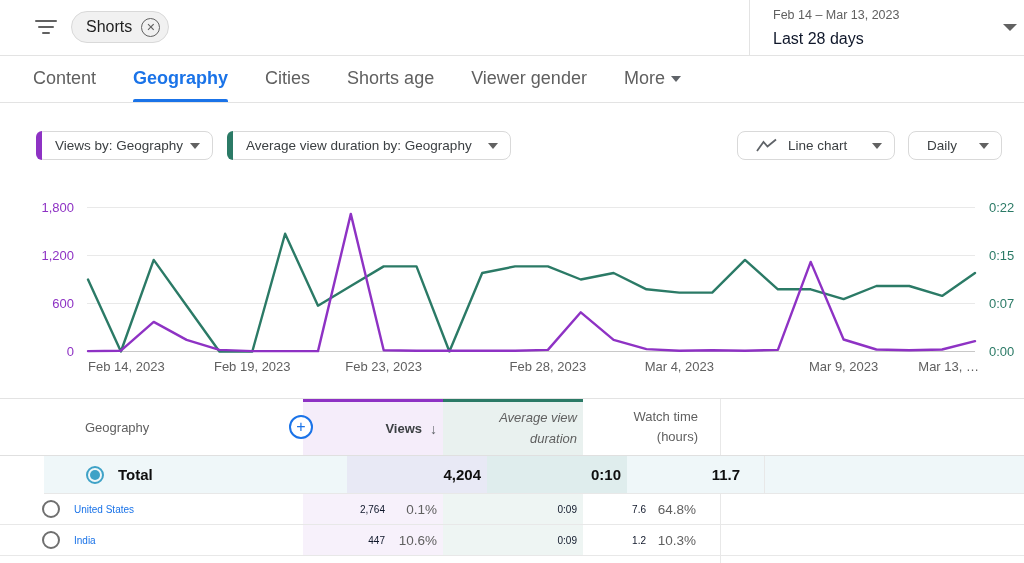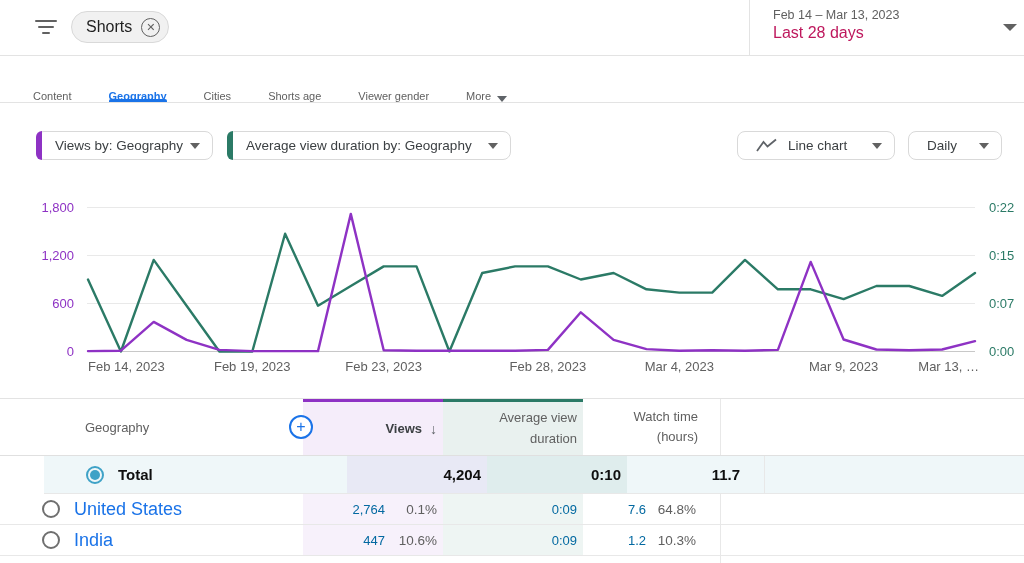--- a/index.html
+++ b/index.html
@@ -17,30 +17,30 @@
   .chip{position:absolute;left:71px;top:11px;height:32px;box-sizing:border-box;
         border-radius:16px;background:#f1f1f1;border:1px solid #d9d9d9;
         display:flex;align-items:center;gap:9px;padding:0 8px 0 14px;}
   .chip-label{font-size:16px;color:#1f1f1f;}
   .chip-close{width:17px;height:17px;border:1.5px solid #616161;border-radius:50%;
         display:flex;align-items:center;justify-content:center;
         font-size:11px;line-height:1;color:#616161;cursor:pointer;}
   .topbar-divider{position:absolute;left:749px;top:0;width:1px;height:55px;background:#e3e3e3;}
   .daterange{position:absolute;left:773px;top:8px;cursor:pointer;}
   .dr-sub{font-size:12.5px;color:#606060;}
-  .dr-main{font-size:16px;color:#be185d;margin-top:2px;}
+  .dr-main{font-size:16px;color:#0f172a;margin-top:8px;}
   .caret{width:0;height:0;border-left:5px solid transparent;border-right:5px solid transparent;
          border-top:6px solid #616161;}
   .dr-caret{position:absolute;left:1003px;top:24px;border-left-width:7px;border-right-width:7px;
          border-top-width:7px;}
 
   
   .tabs{position:absolute;left:0;top:55px;width:1024px;height:48px;border-bottom:1px solid #e3e3e3;
         display:flex;align-items:stretch;padding-left:33px;gap:37px;box-sizing:border-box;}
-  .tab{position:relative;display:flex;align-items:flex-end;gap:6px;font-size:11px;color:#606060;
+  .tab{position:relative;display:flex;align-items:center;gap:6px;font-size:18px;color:#606060;
        cursor:pointer;white-space:nowrap;}
   .tab.active{color:#1a73e8;font-weight:700;}
   .tab.active::after{content:'';position:absolute;left:0;right:0;bottom:0;height:3px;
        background:#1a73e8;border-radius:2px 2px 0 0;}
   .tab .caret{border-top-color:#5f6368;}
 
   
   .select{position:absolute;top:131px;height:29px;box-sizing:border-box;border:1px solid #d9d9d9;
           border-radius:8px;display:flex;align-items:center;background:#fff;cursor:pointer;
           font-size:13.5px;color:#3c4043;padding:0 12px 0 18px;}
@@ -69,34 +69,34 @@
            padding-right:24px;}
   .c-rest{left:720px;width:304px;border-left:1px solid #e8e8e8;}
 
   .thead{top:0;height:58px;border-top:1px solid #e3e3e3;border-bottom:1px solid #e0e0e0;}
   .thead .c-views{background:rgba(142,50,196,0.09);border-top:3px solid #8e32c4;}
   .thead .c-avg{background:rgba(43,122,102,0.10);border-top:3px solid #2b7a66;}
   .th-label{font-size:13px;color:#606060;}
   .th-views{font-size:13px;color:#3c4043;font-weight:700;display:flex;align-items:center;gap:8px;}
   .sort-arrow{font-size:14px;color:#5f6368;font-weight:400;}
   .th-wrap{text-align:right;line-height:1.55;}
-  .th-avg-w{width:95px;} .th-watch-w{width:82px;}
+  .th-avg-w{width:95px;font-style:italic;} .th-watch-w{width:82px;}
   .add-btn{position:absolute;left:289px;top:16px;width:24px;height:24px;border:2px solid #1a73e8;
            border-radius:50%;box-sizing:border-box;background:#fff;color:#1a73e8;
            display:flex;align-items:center;justify-content:center;font-size:16px;line-height:1;
            cursor:pointer;z-index:3;}
 
   .r-total{top:58px;height:38px;background:#eff7f9;border-bottom:1px solid #e8e8e8;margin-left:44px;}
   .r-total .lbl{font-size:15px;font-weight:700;color:#0f0f0f;}
   .r-total .num{font-size:15px;font-weight:700;color:#0f0f0f;}
 
   .r-data{height:31px;border-bottom:1px solid #e8e8e8;background:#fff;}
   #row-us{top:96px;} #row-india{top:127px;}
-  .r-data .lbl{font-size:18px;color:#1a73e8;cursor:pointer;}
-  .num{font-size:13px;color:#0369a1;}
+  .r-data .lbl{font-size:10px;color:#1a73e8;cursor:pointer;}
+  .num{font-size:10px;color:#0f172a;}
   .pct{font-size:13.5px;color:#606060;text-align:right;}
   .c-views .pct{width:52px;} .c-watch .pct{width:50px;}
   .r-partial{top:158px;height:7px;background:#fff;}
 
   .radio{width:18px;height:18px;border-radius:50%;box-sizing:border-box;flex:0 0 18px;
          border:2px solid #3fa2c7;display:flex;align-items:center;justify-content:center;cursor:pointer;}
   .radio .dot{width:10px;height:10px;border-radius:50%;background:#3fa2c7;}
   .radio.off{border-color:#6f6f6f;}
 </style>
 </head>

